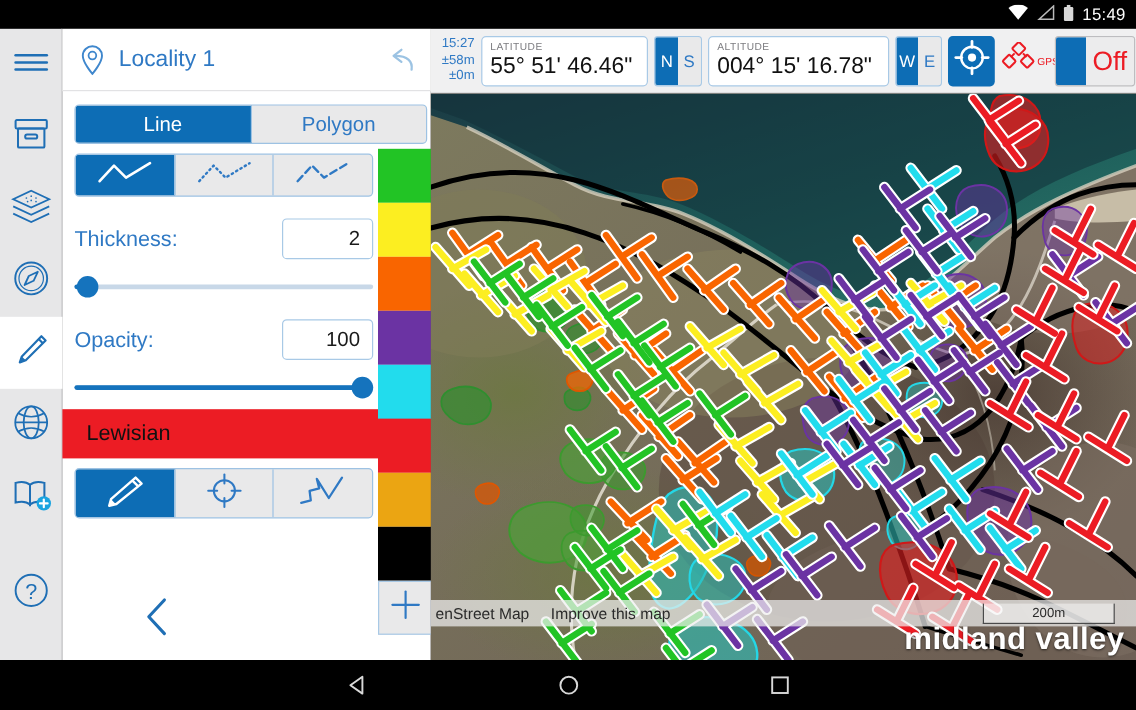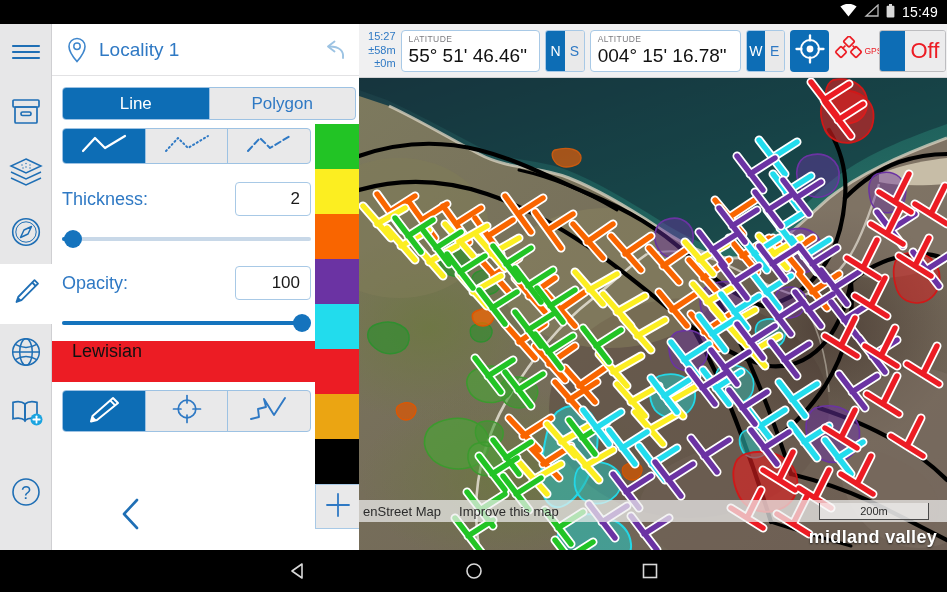--- a/index.html
+++ b/index.html
@@ -108,21 +108,21 @@
   }
   .slider .knob {
     position: absolute; top: 0; width: 18px; height: 18px; border-radius: 50%;
     background: #1573bd;
   }
 
   
   .unit-bar {
     position: absolute; left: 52px; top: 341px; width: 307px; height: 41px;
     background: #ec1c24;
-    display: flex; align-items: flex-start; padding-left: 20px;
+    display: flex; align-items: center; padding-left: 20px;
     font-size: 18px; color: #111;
   }
 
   .tool3 {
     position: absolute; left: 62px; top: 390px;
     display: flex; width: 249px; height: 42px;
     border: 1px solid #9dc2e3; border-radius: 4px; overflow: hidden;
     background: #e9e9ea;
   }
   .tool3 > div {
@@ -164,21 +164,21 @@
   }
   .scalebar {
     position: absolute; right: 18px; bottom: 30px;
     width: 110px; height: 17px; border: 1px solid #4a4a4a;
     border-top: none; background: rgba(255,255,255,.45);
     display:flex; align-items:center; justify-content:center;
     font-size: 11px; color:#2b2b2b;
   }
   .mv-logo {
     position: absolute; right: 10px; bottom: 2px;
-    font-size: 18px; font-weight: bold; color: #fff;
+    font-size: 26px; font-weight: bold; color: #fff;
     letter-spacing: .3px;
     text-shadow: 0 1px 2px rgba(0,0,0,.65);
   }
 
   
   .gpsbar {
     position: absolute; left: 359px; top: 24px; width: 588px; height: 54px;
     background: #f0f0f1; border-bottom: 1px solid #d2d2d4;
     display: flex; align-items: center; padding: 0 1px; gap: 5px;
   }

